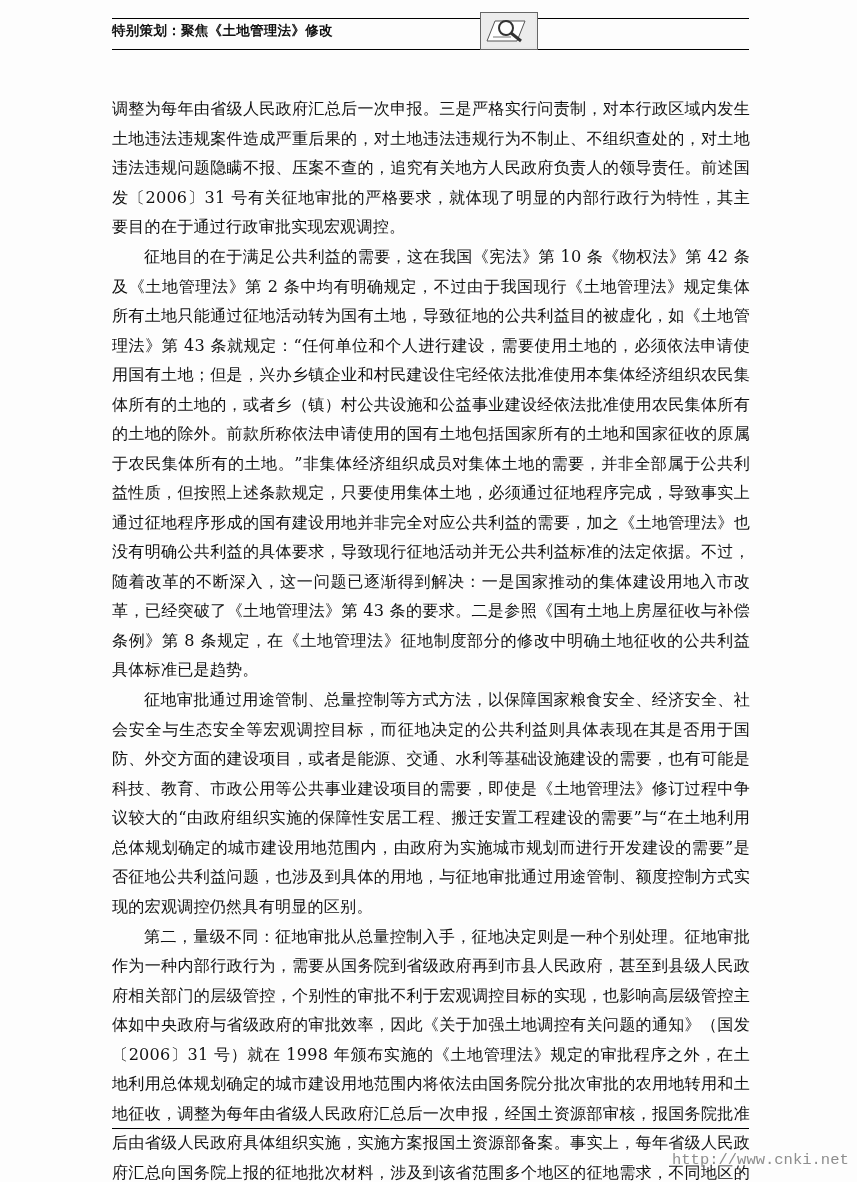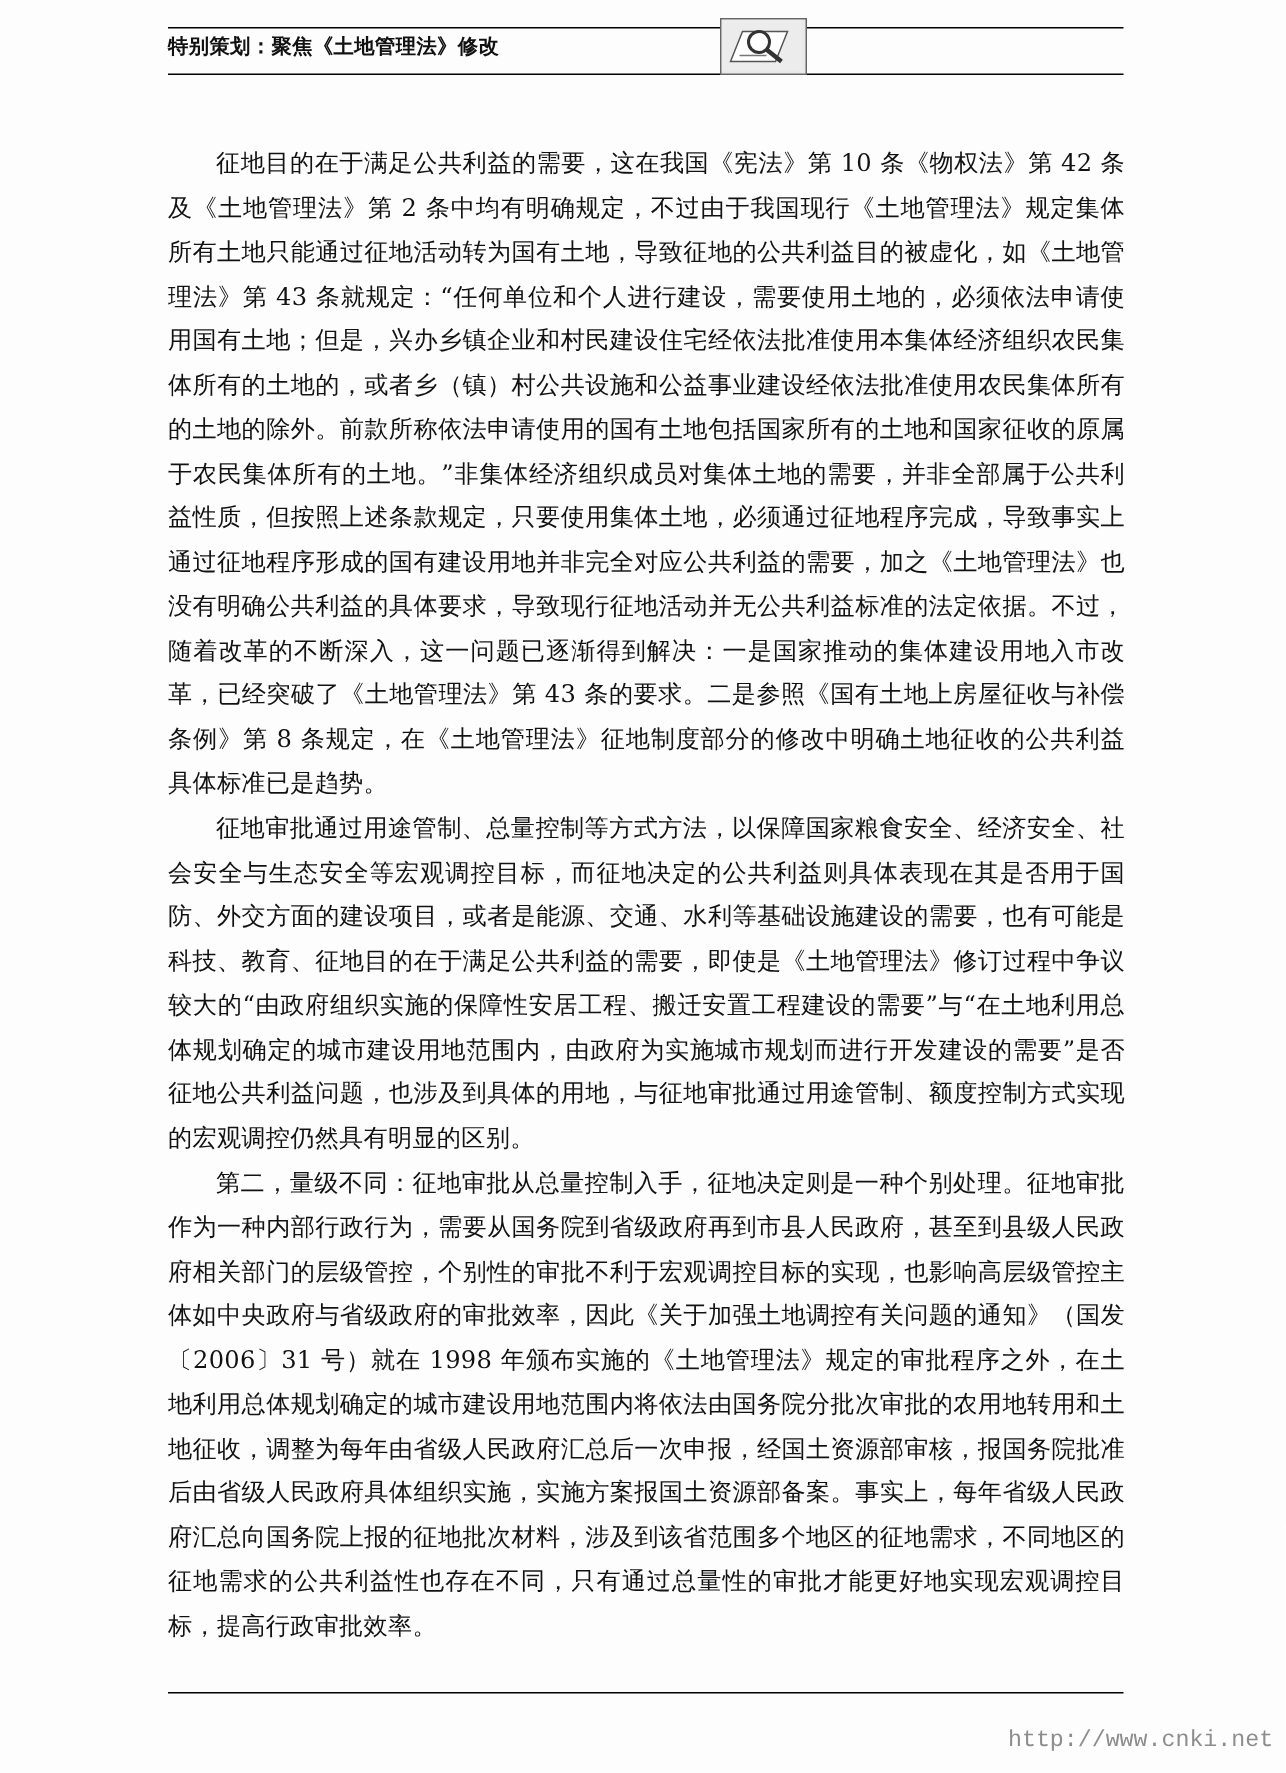--- a/index.html
+++ b/index.html
@@ -161,22 +161,23 @@
         <rect x="0" y="0" width="54" height="34" fill="#ececec"></rect>
         <path d="M6 28 L14 8 L44 8 L36 28 Z" fill="#ffffff" stroke="#555" stroke-width="1"></path>
         <circle cx="25" cy="15" r="7" fill="none" stroke="#333" stroke-width="2"></circle>
         <line x1="30" y1="20" x2="40" y2="28" stroke="#333" stroke-width="3"></line>
         <line x1="12" y1="24" x2="30" y2="24" stroke="#777" stroke-width="1"></line>
       </svg>
     </div>
   </div>
 
   <div class="content">
+    <p>调整为每年由省级人民政府汇总后一次申报。三是严格实行问责制，对本行政区域内发生土地违法违规案件造成严重后果的，对土地违法违规行为不制止、不组织查处的，对土地违法违规问题隐瞒不报、压案不查的，追究有关地方人民政府负责人的领导责任。前述国发〔2006〕31 号有关征地审批的严格要求，就体现了明显的内部行政行为特性，其主要目的在于通过行政审批实现宏观调控。</p>
     <p class="indent">征地目的在于满足公共利益的需要，这在我国《宪法》第 10 条《物权法》第 42 条及《土地管理法》第 2 条中均有明确规定，不过由于我国现行《土地管理法》规定集体所有土地只能通过征地活动转为国有土地，导致征地的公共利益目的被虚化，如《土地管理法》第 43 条就规定：“任何单位和个人进行建设，需要使用土地的，必须依法申请使用国有土地；但是，兴办乡镇企业和村民建设住宅经依法批准使用本集体经济组织农民集体所有的土地的，或者乡（镇）村公共设施和公益事业建设经依法批准使用农民集体所有的土地的除外。前款所称依法申请使用的国有土地包括国家所有的土地和国家征收的原属于农民集体所有的土地。”非集体经济组织成员对集体土地的需要，并非全部属于公共利益性质，但按照上述条款规定，只要使用集体土地，必须通过征地程序完成，导致事实上通过征地程序形成的国有建设用地并非完全对应公共利益的需要，加之《土地管理法》也没有明确公共利益的具体要求，导致现行征地活动并无公共利益标准的法定依据。不过，随着改革的不断深入，这一问题已逐渐得到解决：一是国家推动的集体建设用地入市改革，已经突破了《土地管理法》第 43 条的要求。二是参照《国有土地上房屋征收与补偿条例》第 8 条规定，在《土地管理法》征地制度部分的修改中明确土地征收的公共利益具体标准已是趋势。</p>
-    <p class="indent">征地审批通过用途管制、总量控制等方式方法，以保障国家粮食安全、经济安全、社会安全与生态安全等宏观调控目标，而征地决定的公共利益则具体表现在其是否用于国防、外交方面的建设项目，或者是能源、交通、水利等基础设施建设的需要，也有可能是科技、教育、征地目的在于满足公共利益的需要，即使是《土地管理法》修订过程中争议较大的“由政府组织实施的保障性安居工程、搬迁安置工程建设的需要”与“在土地利用总体规划确定的城市建设用地范围内，由政府为实施城市规划而进行开发建设的需要”是否征地公共利益问题，也涉及到具体的用地，与征地审批通过用途管制、额度控制方式实现的宏观调控仍然具有明显的区别。</p>
+    <p class="indent">征地审批通过用途管制、总量控制等方式方法，以保障国家粮食安全、经济安全、社会安全与生态安全等宏观调控目标，而征地决定的公共利益则具体表现在其是否用于国防、外交方面的建设项目，或者是能源、交通、水利等基础设施建设的需要，也有可能是科技、教育、市政公用等公共事业建设项目的需要，即使是《土地管理法》修订过程中争议较大的“由政府组织实施的保障性安居工程、搬迁安置工程建设的需要”与“在土地利用总体规划确定的城市建设用地范围内，由政府为实施城市规划而进行开发建设的需要”是否征地公共利益问题，也涉及到具体的用地，与征地审批通过用途管制、额度控制方式实现的宏观调控仍然具有明显的区别。</p>
     <p class="indent">第二，量级不同：征地审批从总量控制入手，征地决定则是一种个别处理。征地审批作为一种内部行政行为，需要从国务院到省级政府再到市县人民政府，甚至到县级人民政府相关部门的层级管控，个别性的审批不利于宏观调控目标的实现，也影响高层级管控主体如中央政府与省级政府的审批效率，因此《关于加强土地调控有关问题的通知》（国发〔2006〕31 号）就在 1998 年颁布实施的《土地管理法》规定的审批程序之外，在土地利用总体规划确定的城市建设用地范围内将依法由国务院分批次审批的农用地转用和土地征收，调整为每年由省级人民政府汇总后一次申报，经国土资源部审核，报国务院批准后由省级人民政府具体组织实施，实施方案报国土资源部备案。事实上，每年省级人民政府汇总向国务院上报的征地批次材料，涉及到该省范围多个地区的征地需求，不同地区的征地需求的公共利益性也存在不同，只有通过总量性的审批才能更好地实现宏观调控目标，提高行政审批效率。</p>
   </div>
 
   <div class="footer-rule"></div>
 
   <div class="cnki-bar">
     <span class="cnki-right">http://www.cnki.net</span>
   </div>
 
 </div>

